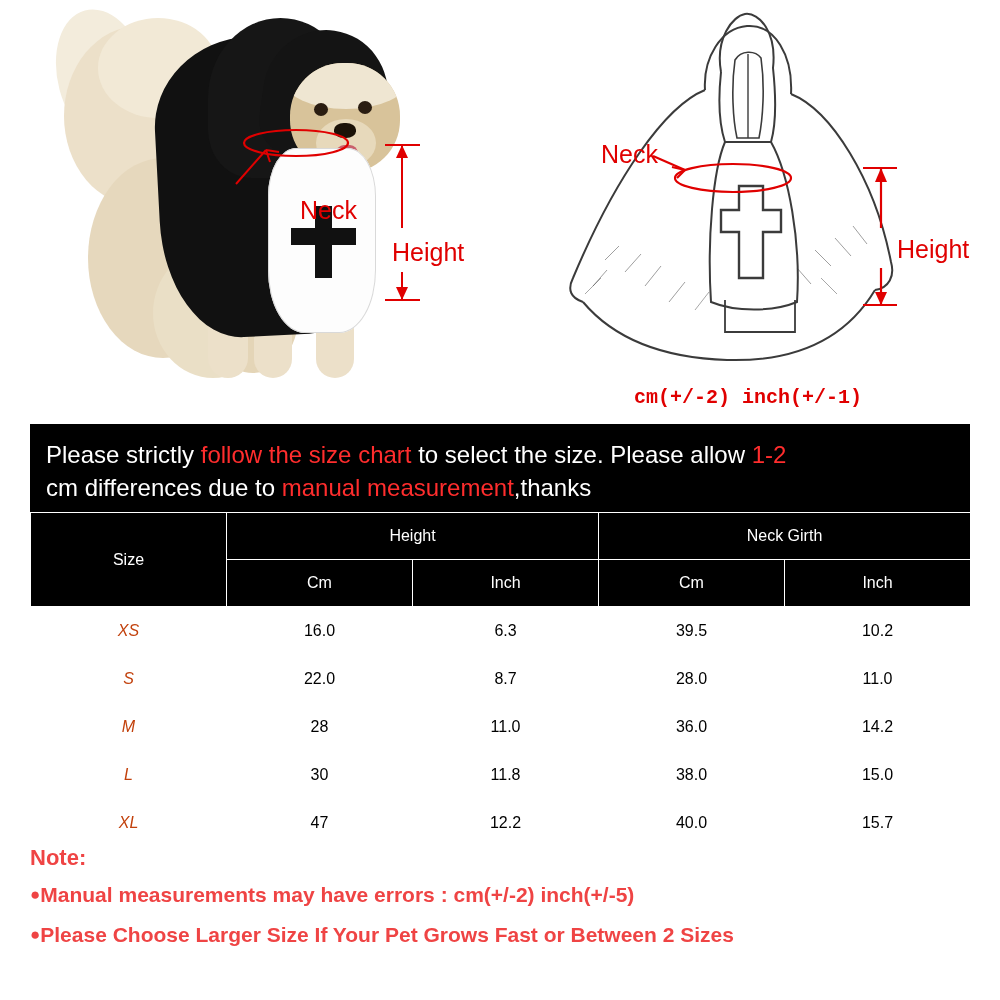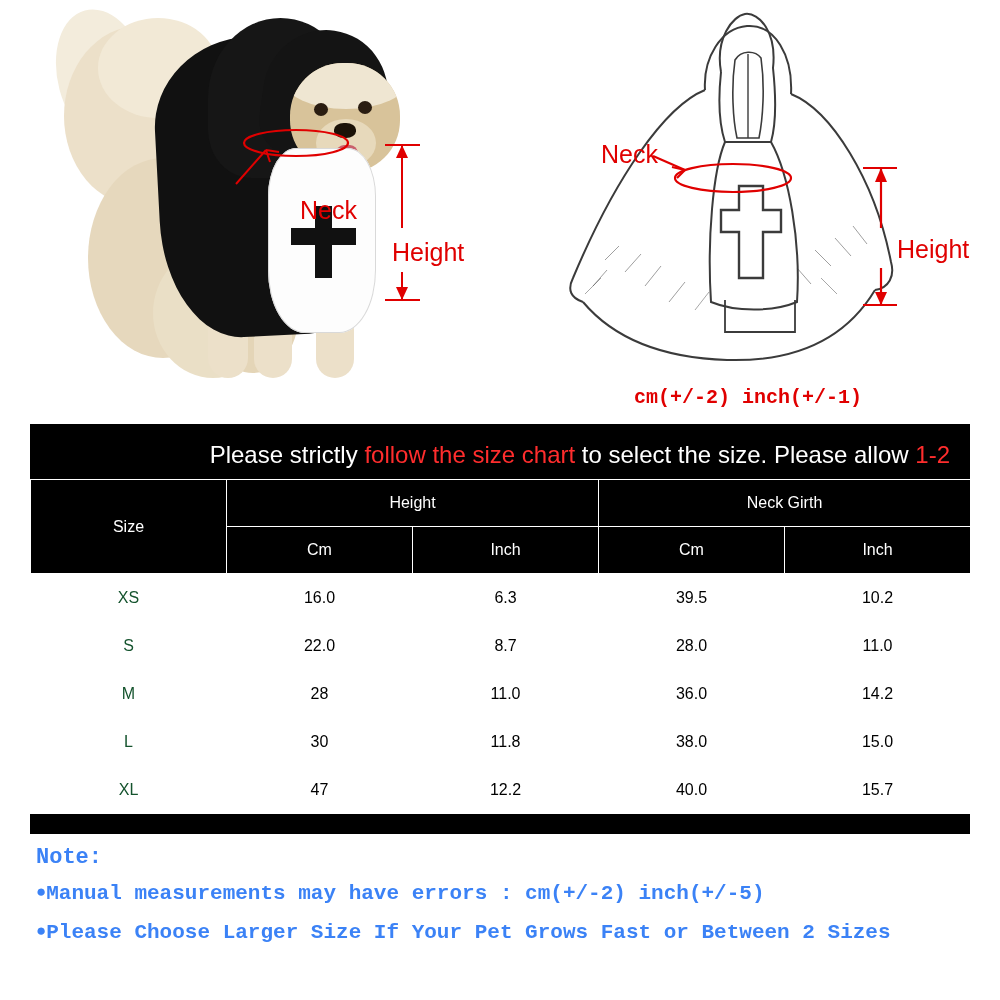--- a/index.html
+++ b/index.html
@@ -172,21 +172,21 @@
     position: absolute;
     left: 30px;
     top: 424px;
     width: 940px;
     height: 410px;
     background: #000;
     color: #fff;
   }
   .panel-head {
     padding: 14px 20px 8px 16px;
-    text-align: right;
+    text-align: left;
     font-size: 24px;
     line-height: 1.38;
   }
   .hl { color: #ff2d2d; }
 
   table.size-table {
     border-collapse: collapse;
     width: 940px;
     table-layout: fixed;
     font-size: 16px;
@@ -202,36 +202,37 @@
     color: #fff;
     height: 44px;
   }
   table.size-table tbody td {
     background: #ffffff;
     color: #000;
     height: 45px;
   }
   table.size-table tbody td.size-cell {
     background: #ffffff;
-    color: #14532d;
+    color: #c2410c;
+    font-style: italic;
   }
   col.c-size   { width: 196px; }
   col.c-hcm    { width: 186px; }
   col.c-hin    { width: 186px; }
   col.c-ncm    { width: 186px; }
   col.c-nin    { width: 186px; }
 
   
   .notes {
     position: absolute;
-    left: 36px;
+    left: 30px;
     top: 845px;
     width: 940px;
-    color: #3b82f6;
-    font-family: Liberation Mono, monospace;
+    color: #ef4444;
+    font-family: Liberation Sans, sans-serif;
     font-weight: bold;
   }
   .notes .title { font-size: 22px; margin-bottom: 12px; }
   .notes .line  { font-size: 21px; margin-bottom: 16px; }
   .bullet { font-size: 17px; vertical-align: 2px; }
 </style>
 </head>
 <body>
 
 <div class="top-area">
@@ -327,20 +328,23 @@
   <div class="anno neck-right">Neck</div>
   <div class="anno height-right">Height</div>
   <div class="tol-note">cm(+/-2)  inch(+/-1)</div>
 </div>
 
 <div class="panel">
   <div class="panel-head">
     <div>
       <span>Please strictly </span><span class="hl">follow the size chart</span><span> to select the size. Please allow </span><span class="hl">1-2</span>
     </div>
+    <div>
+      <span>cm differences due to </span><span class="hl">manual measurement</span><span>,thanks</span>
+    </div>
   </div>
 
   <table class="size-table">
     <colgroup>
       <col class="c-size">
         <col class="c-hcm">
         <col class="c-hin">
         <col class="c-ncm">
         <col class="c-nin">
     </colgroup>

